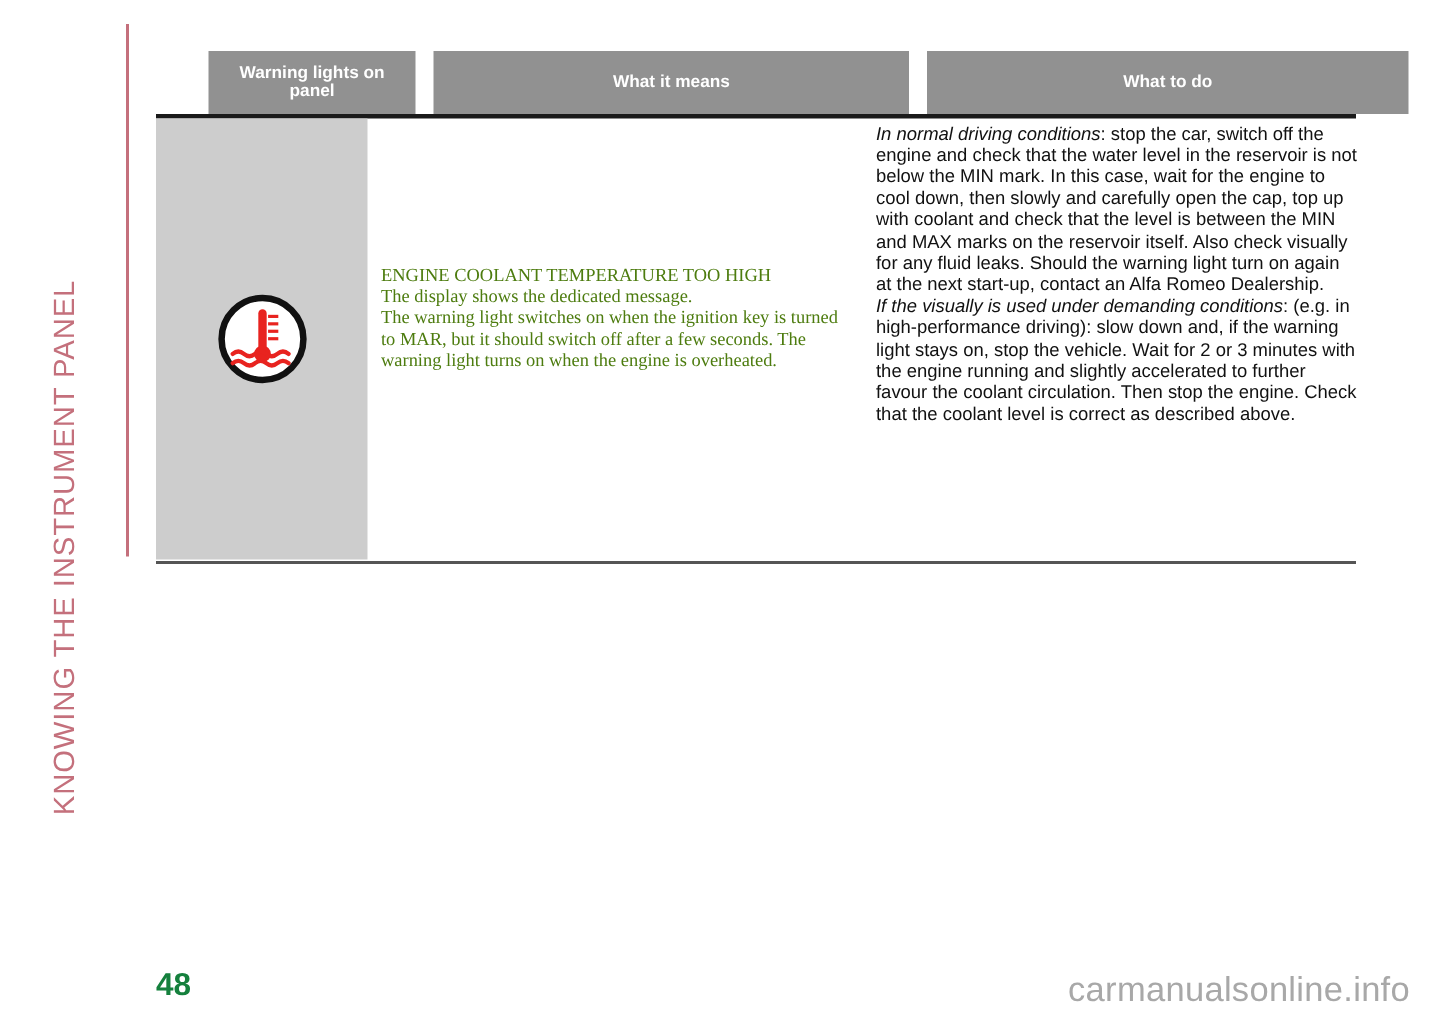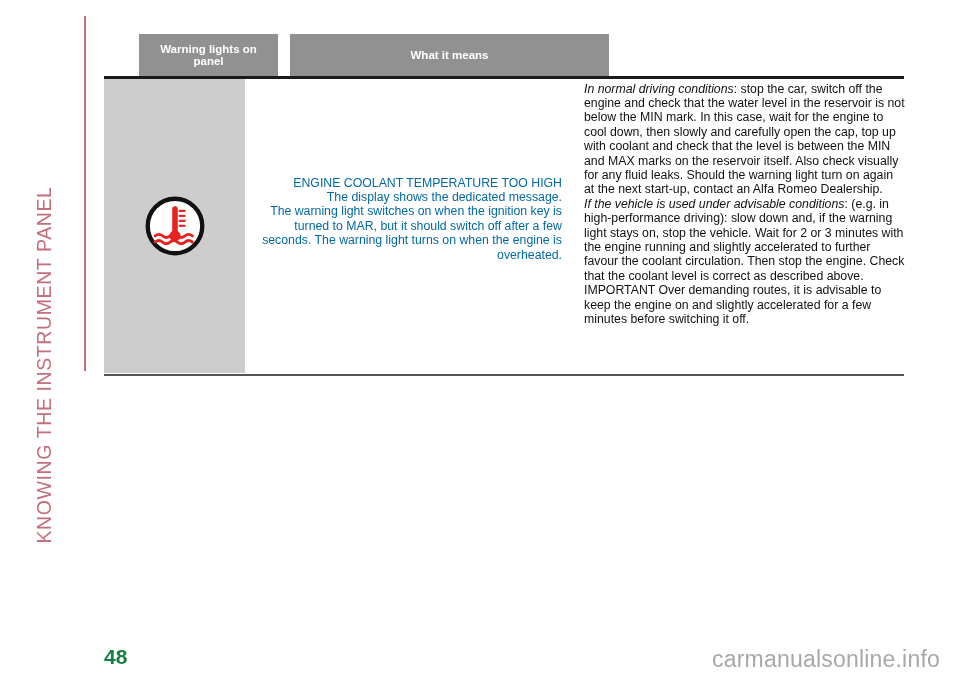--- a/index.html
+++ b/index.html
@@ -115,25 +115,24 @@
     display: flex;
     align-items: center;
     justify-content: center;
   }
 
   .cell-means {
     position: absolute;
     left: 150px;
     top: 97px;
     width: 308px;
-    font-family: Liberation Sans, sans-serif;
+    font-family: Liberation Serif, serif;
     font-size: 12.3px;
     line-height: 14.4px;
-    color: #0369a1;
-    text-align: right;
+    color: #4d7c0f;
   }
   .cell-todo {
     position: absolute;
     left: 480px;
     top: 3px;
     width: 322px;
     font-family: "Liberation Sans", sans-serif;
     font-size: 12.3px;
     line-height: 14.4px;
     color: #111111;
@@ -187,20 +186,21 @@
     <div class="chapter-rule"></div>
     <div class="chapter-title">KNOWING THE INSTRUMENT PANEL</div>
   </div>
 
   <div class="table">
     <div class="thead">
       <div class="th th-1">Warning lights on panel</div>
       <div class="th th-gap"></div>
       <div class="th th-2">What it means</div>
       <div class="th th-gap"></div>
+      <div class="th th-3">What to do</div>
     </div>
   </div>
 
   <div class="head-rule"></div>
 
   <div class="tbody">
 
     <div class="cell-icon">
       <svg class="wl-icon" viewBox="0 0 100 100">
         <circle cx="50" cy="50" r="44" fill="#ffffff" stroke="#111111" stroke-width="7"></circle>
@@ -220,22 +220,21 @@
     </div>
 
     <div class="cell-means">
       <p>ENGINE COOLANT TEMPERATURE TOO HIGH</p>
       <p>The display shows the dedicated message.</p>
       <p>The warning light switches on when the ignition key is turned to MAR, but it should switch off after a few seconds. The warning light turns on when the engine is overheated.</p>
     </div>
 
     <div class="cell-todo">
       <p><span class="ital">In normal driving conditions</span><span>: stop the car, switch off the engine and check that the water level in the reservoir is not below the MIN mark. In this case, wait for the engine to cool down, then slowly and carefully open the cap, top up with coolant and check that the level is between the MIN and MAX marks on the reservoir itself. Also check visually for any fluid leaks. Should the warning light turn on again at the next start-up, contact an Alfa Romeo Dealership.</span></p>
-      <p><span class="ital">If the vehicle is used under advisable conditions</span><span>: (e.g. in high-performance driving): slow down and, if the warning light stays on, stop the vehicle. Wait for 2 or 3 minutes with the engine running and slightly accelerated to further favour the coolant circulation. Then stop the engine. Check that the coolant level is correct as described above.</span></p>
-      <p>IMPORTANT Over demanding routes, it is advisable to keep the engine on and slightly accelerated for a few minutes before switching it off.</p>
+      <p><span class="ital">If the visually is used under demanding conditions</span><span>: (e.g. in high-performance driving): slow down and, if the warning light stays on, stop the vehicle. Wait for 2 or 3 minutes with the engine running and slightly accelerated to further favour the coolant circulation. Then stop the engine. Check that the coolant level is correct as described above.</span></p>
     </div>
 
   </div>
 
   <div class="table-bottom-rule"></div>
 
   <div class="page-number">48</div>
   <div class="watermark">carmanualsonline.info</div>
 
 </div>

